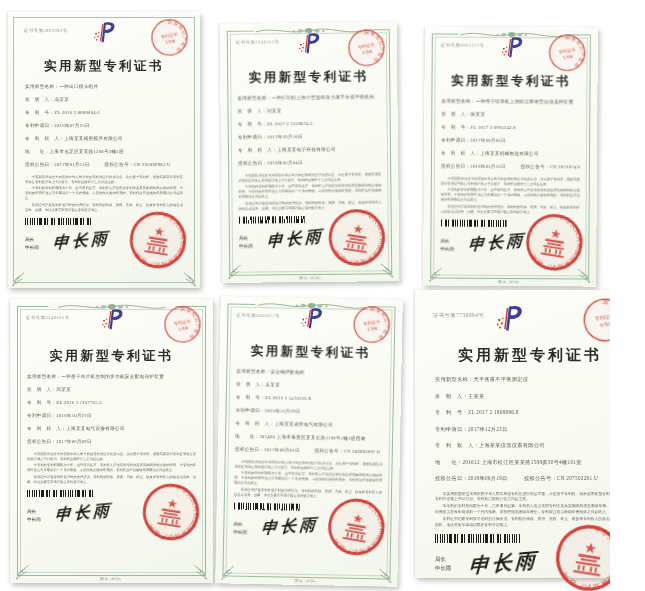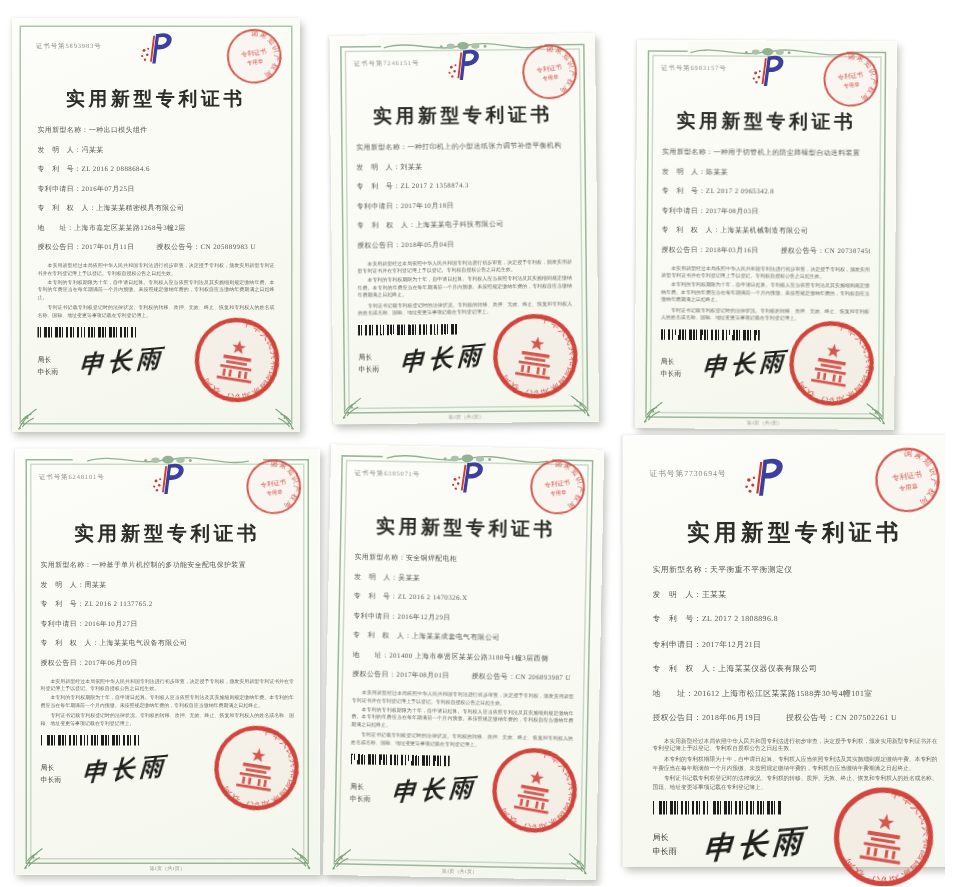--- a/index.html
+++ b/index.html
@@ -1,17 +1,17 @@
 <!DOCTYPE html>
 <html><head>
 <meta charset="utf-8">
 <style>
   html,body{margin:0;padding:0;background:#ffffff;}
   #canvas{position:relative;width:610px;height:591px;background:#ffffff;overflow:hidden;
-          font-family:"Liberation Serif","DejaVu Serif",serif;padding-left:20px;}
+          font-family:"Liberation Serif","DejaVu Serif",serif;}
 
   
   .cert{position:absolute;background:linear-gradient(160deg,#fdfdf9 0%,#f7f9f1 70%,#f3f6ec 100%);
         box-shadow:2px 3px 5px rgba(110,115,100,.40),-1px 0 2px rgba(120,120,120,.18);}
   .c1{left:8px;  top:12px;  width:192px;height:276px;}
   .c2{left:221px;top:23px;  width:177px;height:259px;transform:rotate(-0.6deg);}
   .c3{left:424px;top:27px;  width:173px;height:259px;transform:rotate(0.4deg);}
   .c4{left:10px; top:299px; width:203px;height:284px;}
   .c5{left:218px;top:298px; width:182px;height:287px;transform:rotate(1.1deg);}
   .c6{left:415px;top:290px; width:230px;height:288px;}

